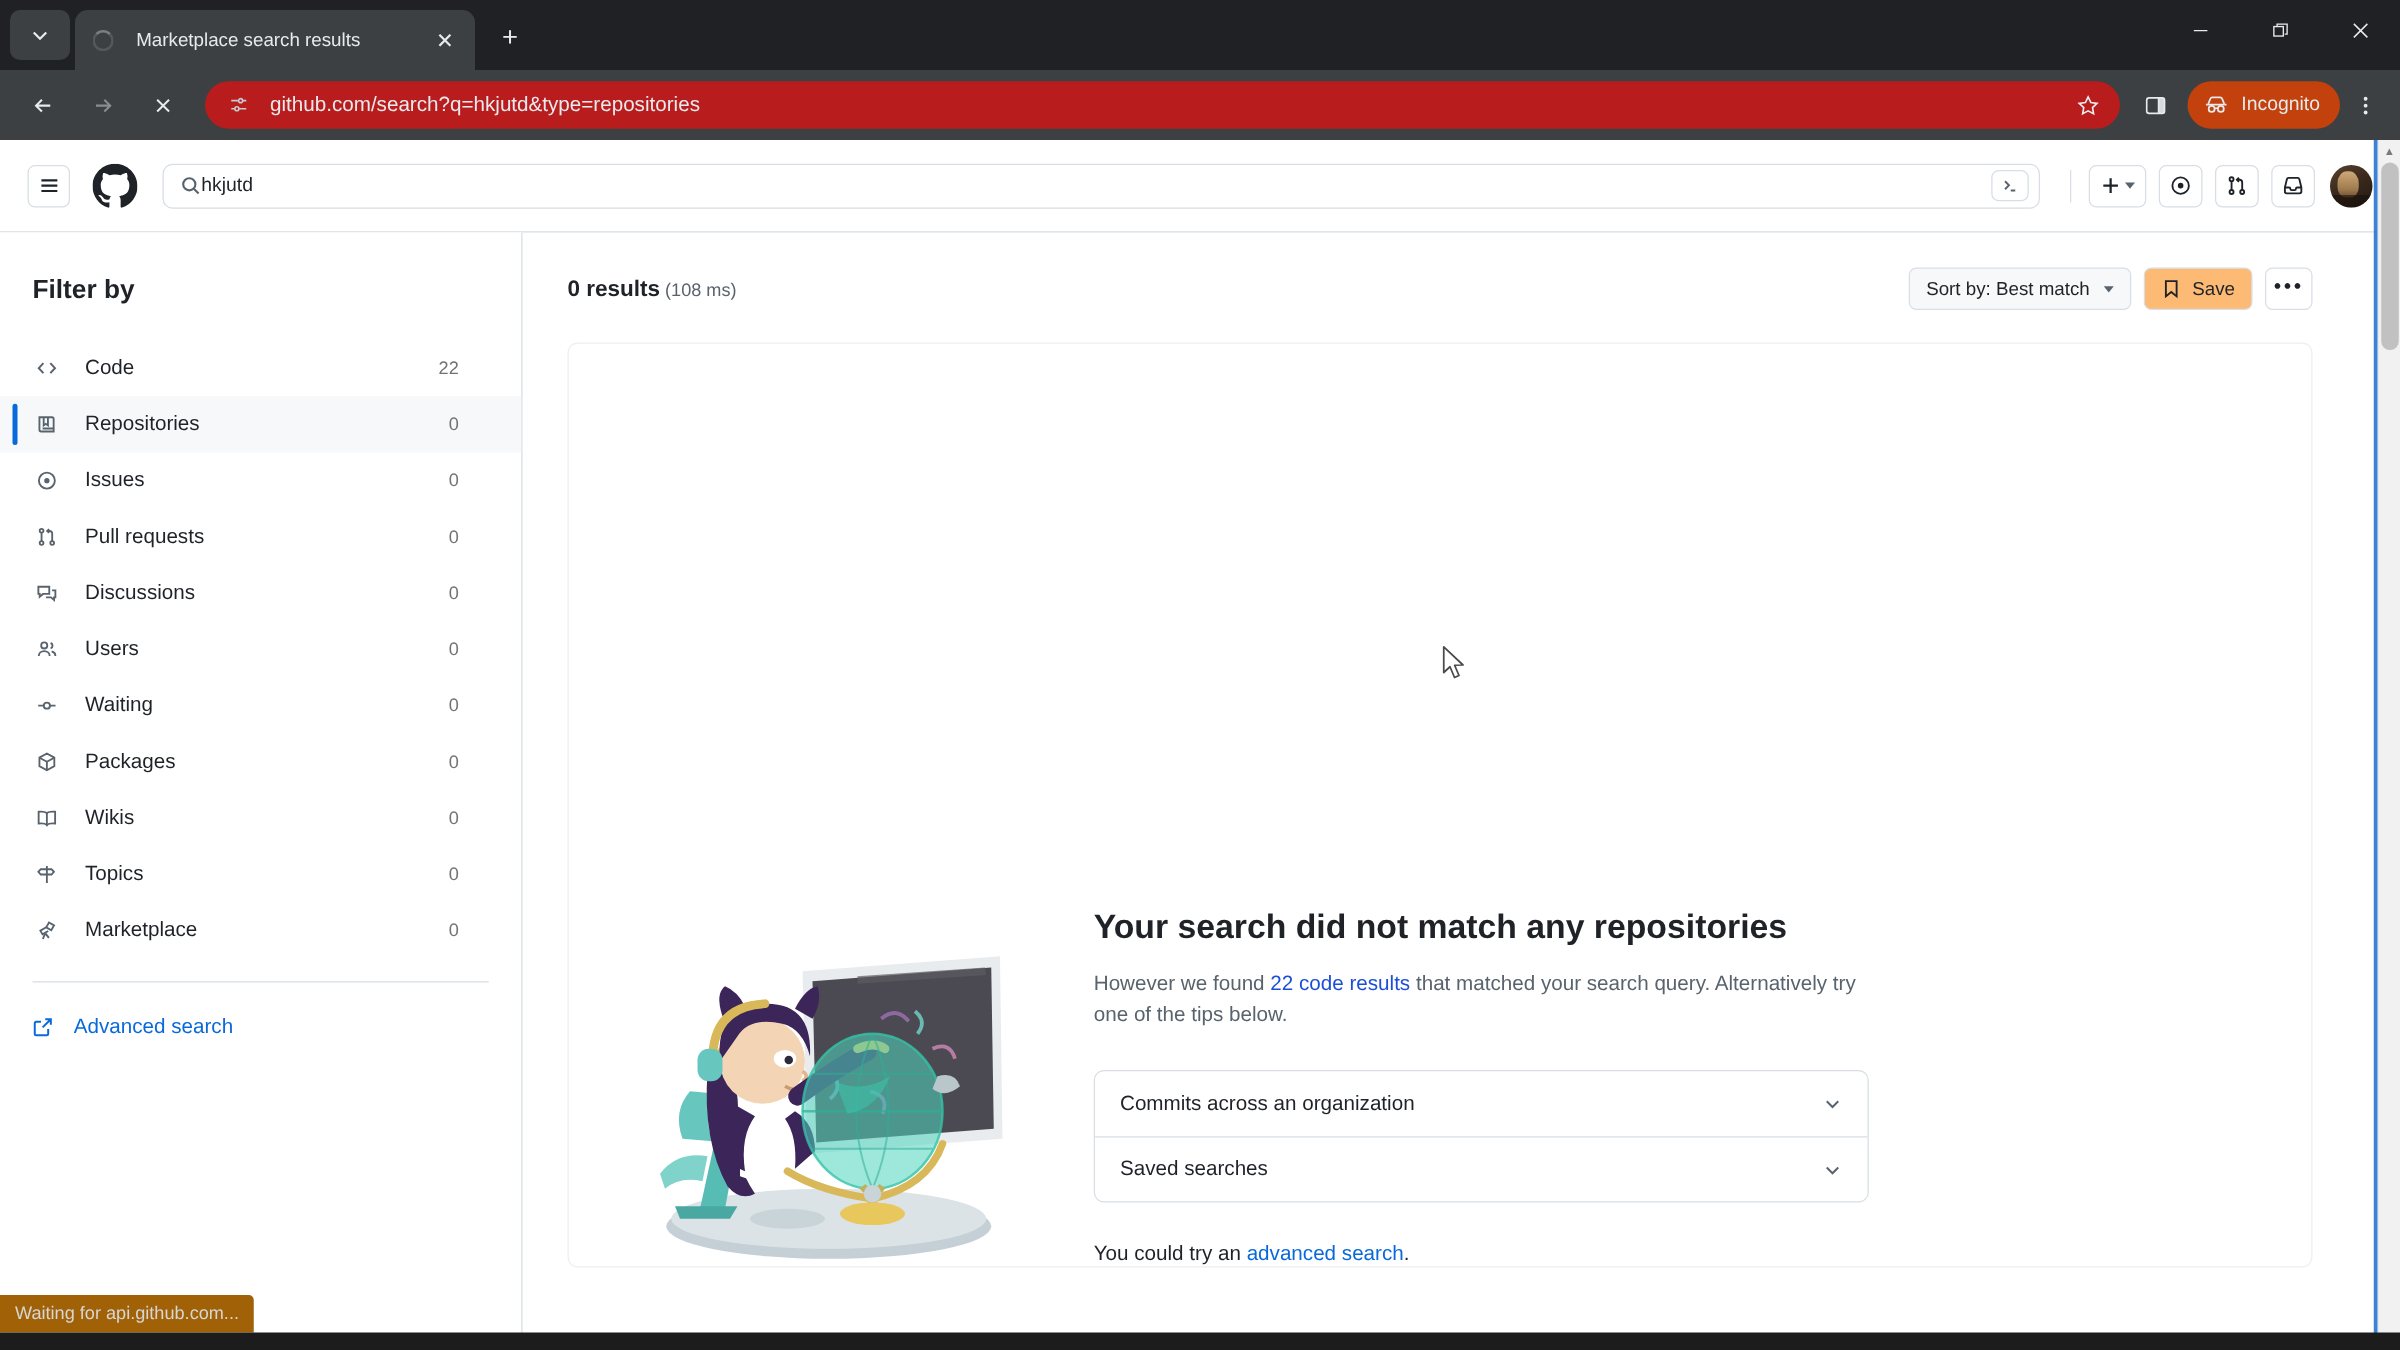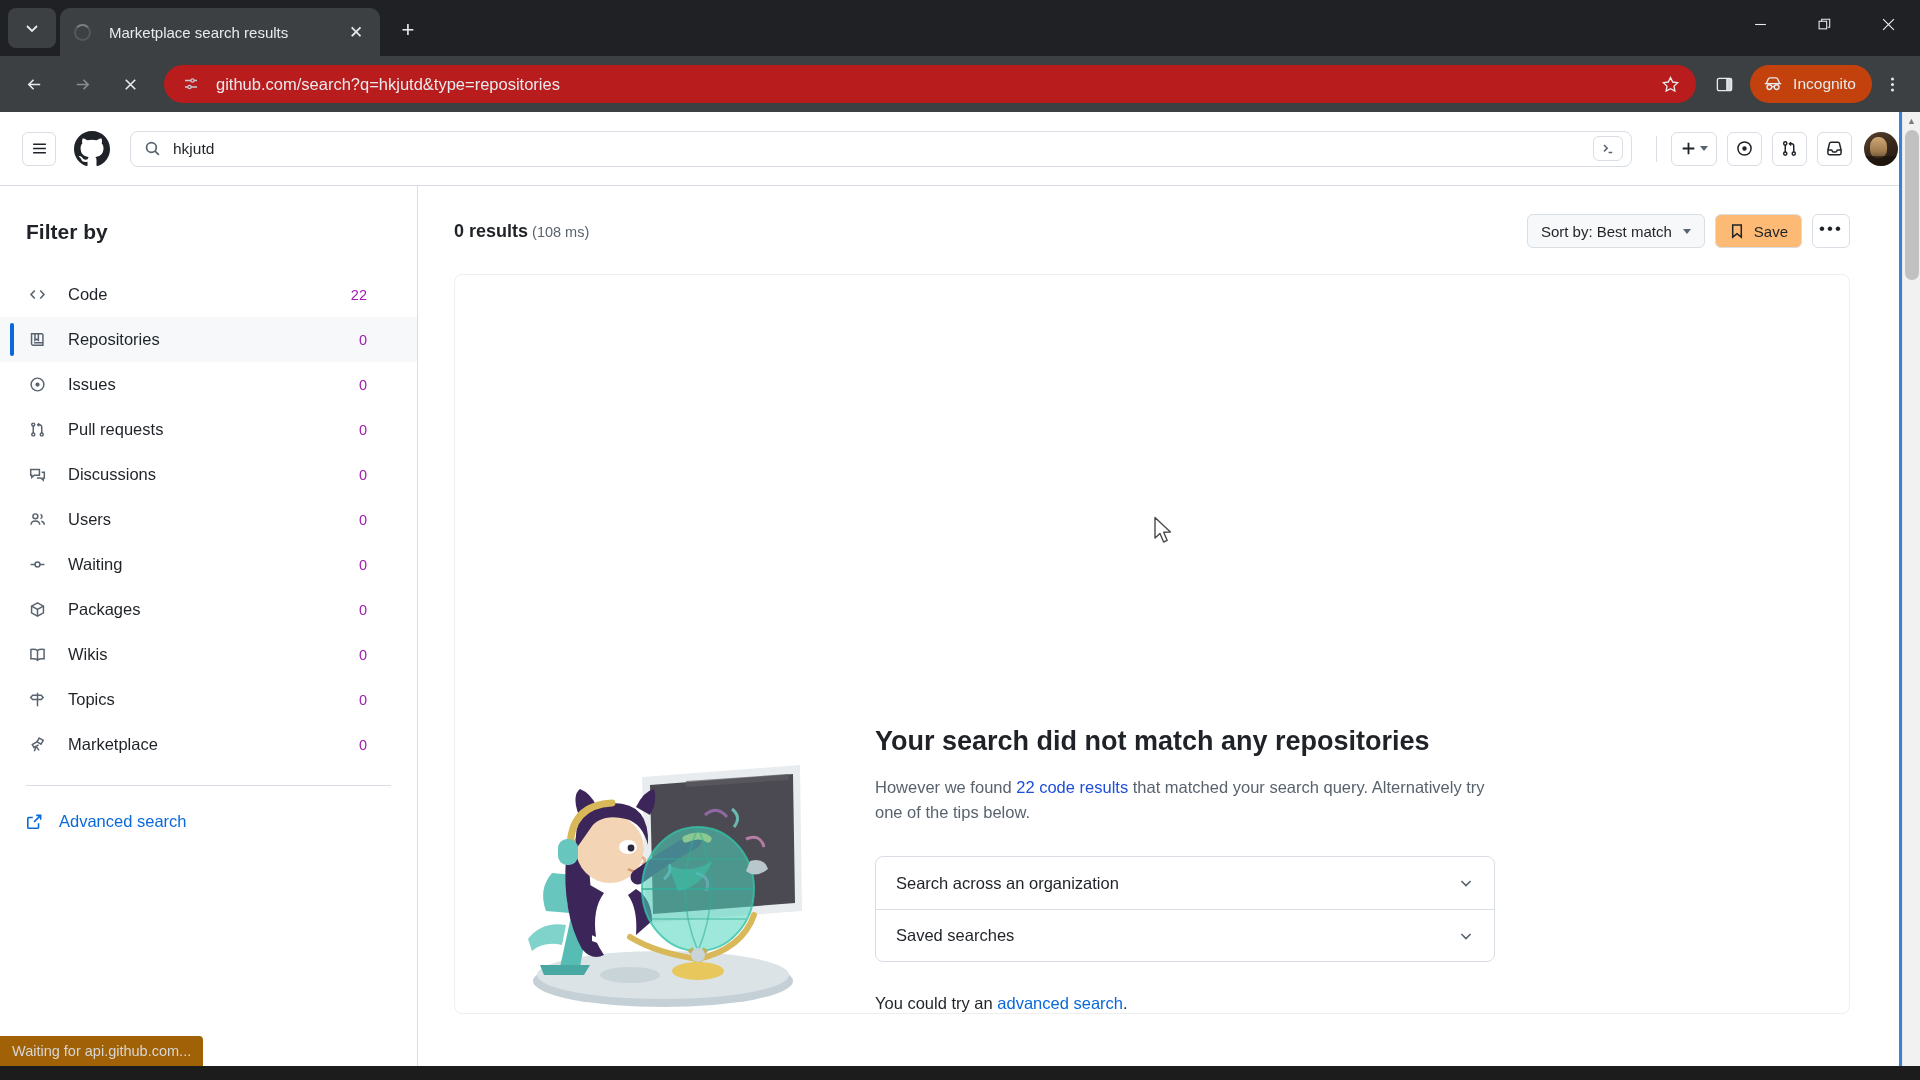--- a/index.html
+++ b/index.html
@@ -139,21 +139,21 @@
   .gh-logo svg { width: 36px; height: 36px; }
   .gh-search {
     flex: 1; height: 36px; margin: 0 20px;
     border: 1px solid #d8dee4; border-radius: 8px;
     display: flex; align-items: center; padding: 0 8px 0 13px;
     background: #ffffff;
   }
   .gh-search-icon { color: #59636e; display: flex; }
   .gh-search-icon svg { width: 17px; height: 17px; }
   .gh-search-value {
-    flex: 1; margin-left: 12px; color: #1f2328; font-size: 15.5px;
+    flex: 1; color: #1f2328; font-size: 15.5px;
   }
   .gh-cmdk {
     color: #59636e; border: 1px solid #d8dee4; border-radius: 6px;
     height: 25px; min-width: 30px; display: flex; align-items: center;
     justify-content: center; font-size: 13px; padding: 0 5px;
   }
   .gh-cmdk svg { width: 16px; height: 16px; }
   .gh-divider {
     width: 1px; height: 26px; background: #d8dee4; margin: 0 4px;
   }
@@ -207,21 +207,21 @@
     width: 4px; border-radius: 3px; background: #0969da;
   }
   .filter-icon {
     width: 22px; flex: 0 0 22px; color: #59636e; display: flex;
     align-items: center; justify-content: center;
   }
   .filter-icon svg { width: 17px; height: 17px; }
   .filter-label {
     flex: 1; margin-left: 20px; font-size: 16.5px; color: #1f2328;
   }
-  .filter-count { font-size: 14.5px; color: #a21caf; margin-right: 24px; }
+  .filter-count { font-size: 14.5px; color: #737373; margin-right: 24px; }
   .sidebar-sep {
     height: 1px; background: #d8dee4; margin: 18px 26px 0 26px;
   }
   .advanced-link {
     display: flex; align-items: center; gap: 16px;
     padding: 26px 26px 0 26px; color: #0969da; font-size: 16.5px;
   }
   .advanced-link svg { width: 17px; height: 17px; }
 
   .gh-main { flex: 1; padding: 28px 40px 0 36px; position: relative; }
@@ -705,21 +705,21 @@
               <circle cx="198" cy="202" r="7" fill="#c9d4d9"></circle>
             </svg>
           </div>
 
           <div class="blank-content">
             <div class="blank-title">Your search did not match any repositories</div>
             <div class="blank-sub"><span>However we found </span><a href="#">22 code results</a><span> that matched your search query. Alternatively try one of the tips below.</span></div>
 
             <div class="accordion">
               <div class="accordion-row">
-                <span>Search across an organization</span>
+                <span>Commits across an organization</span>
                 <span class="chev">
                   <svg viewBox="0 0 16 16" fill="none" stroke="currentColor" stroke-width="1.6">
                       <path d="M3.4 6l4.6 4.6L12.6 6"></path>
                     </svg>
                 </span>
               </div>
               <div class="accordion-row">
                 <span>Saved searches</span>
                 <span class="chev">
                   <svg viewBox="0 0 16 16" fill="none" stroke="currentColor" stroke-width="1.6">

